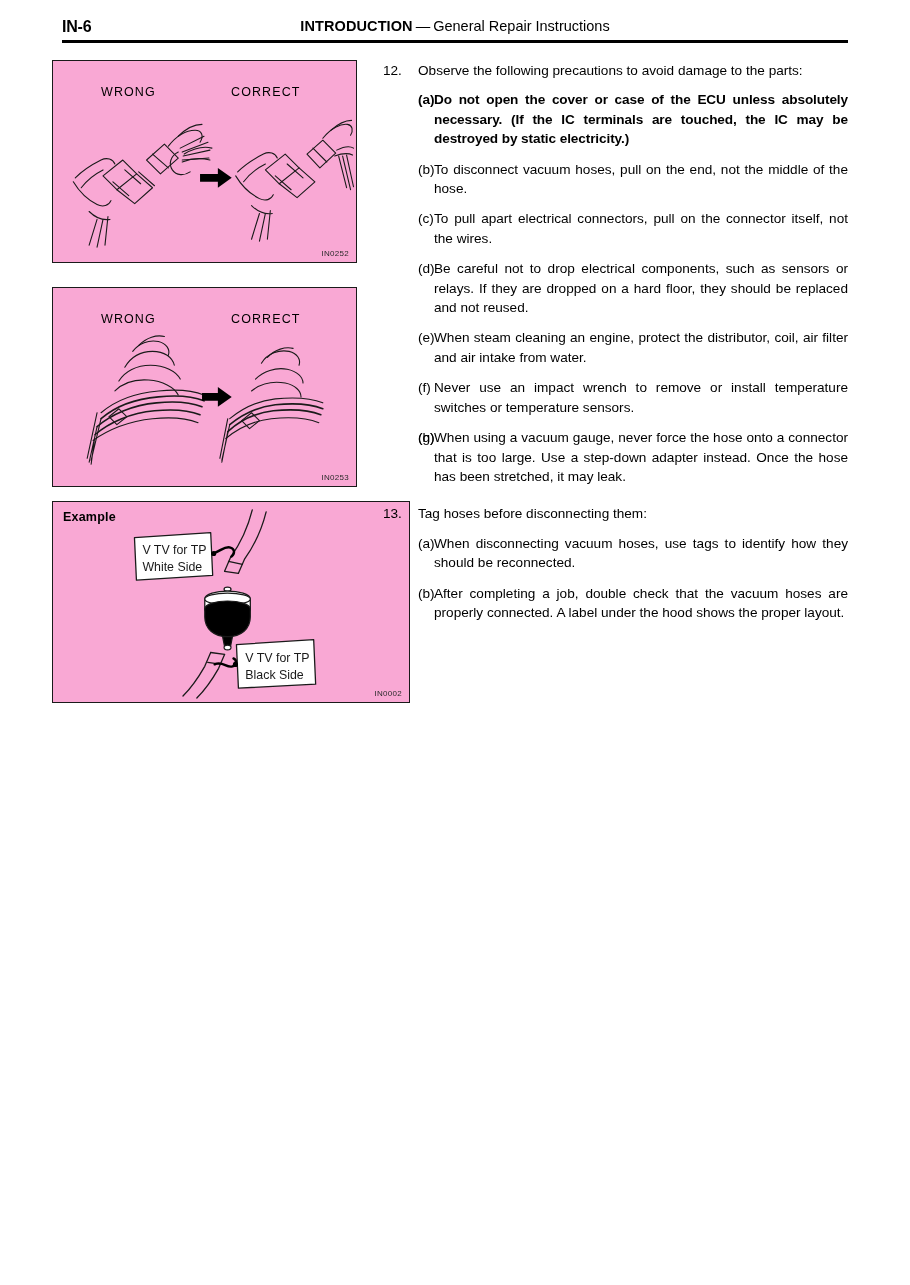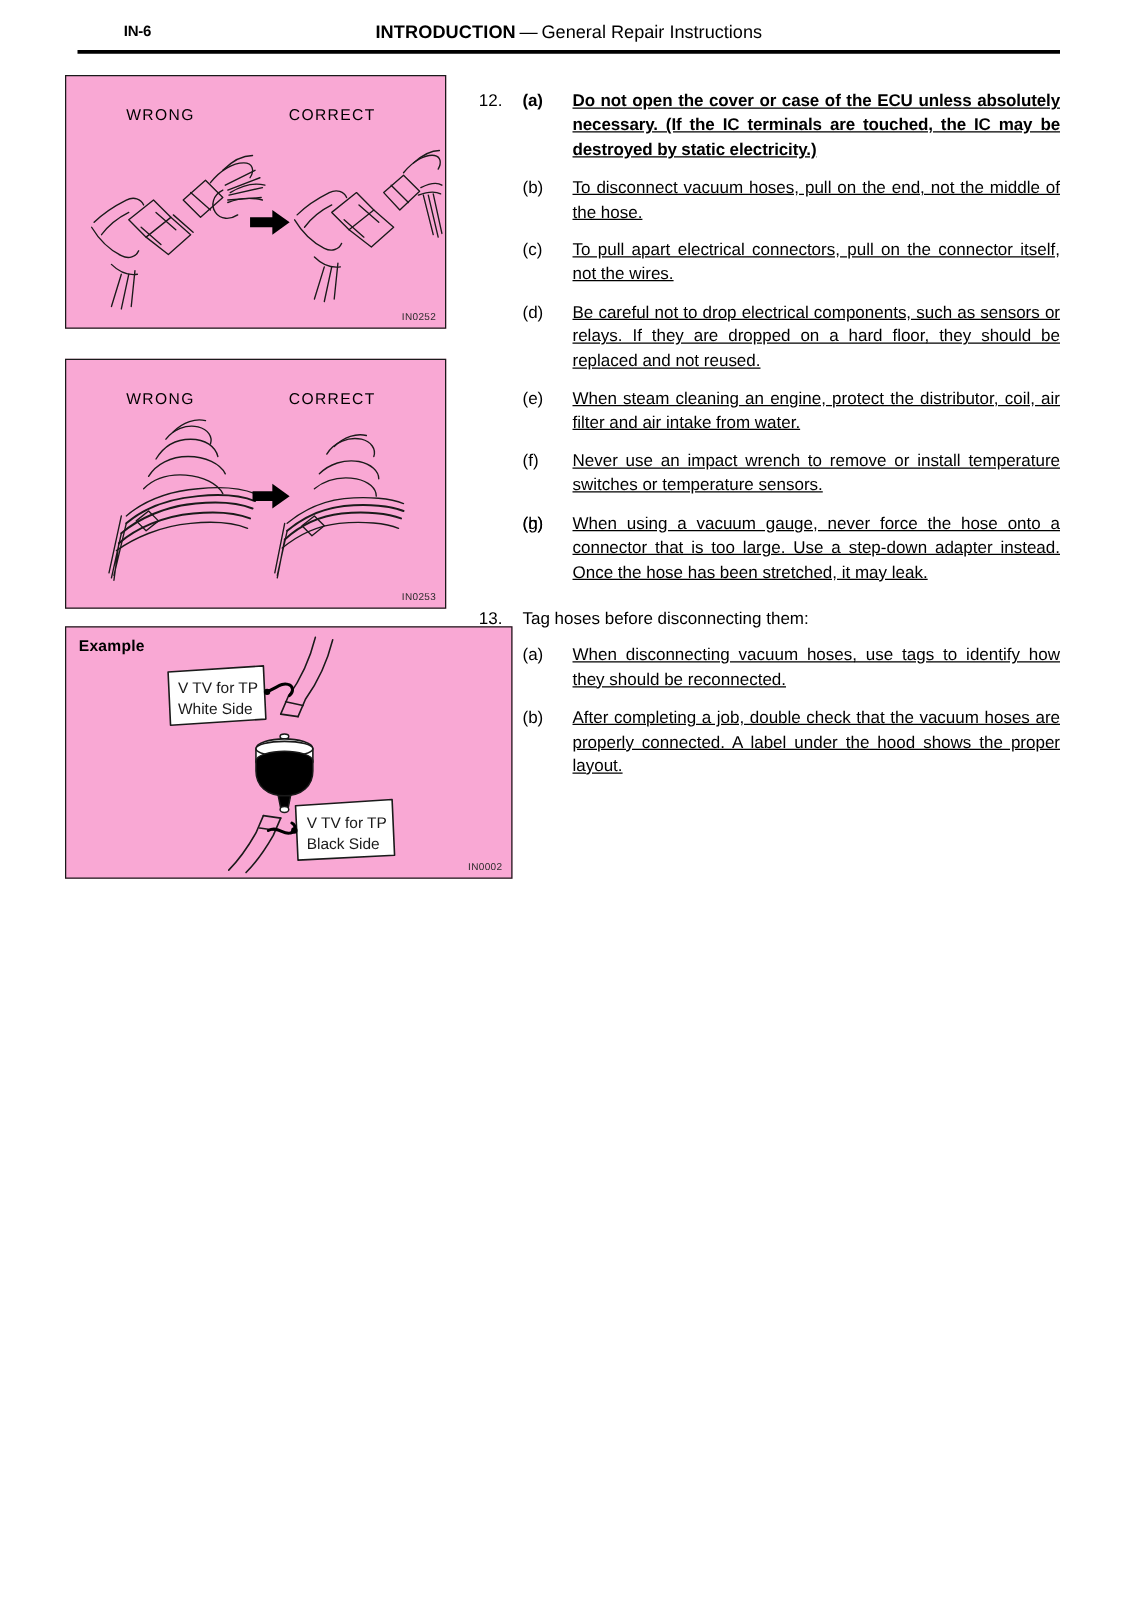--- a/index.html
+++ b/index.html
@@ -21,24 +21,23 @@
     position: absolute;
     left: 62px;
     top: 16px;
     width: 786px;
     height: 24px;
   }
   #page-number {
     position: absolute;
     left: 0;
     top: 2px;
-    font-size: 12px;
+    font-size: 16px;
     font-weight: bold;
     letter-spacing: -0.2px;
-    margin-left: 37px;
   }
   #header-title-wrap {
     position: absolute;
     left: 0;
     top: 1px;
     width: 786px;
     text-align: center;
     white-space: nowrap;
   }
   #header-title-main {
@@ -148,25 +147,24 @@
   }
   .sub-item > .sub-marker {
     position: absolute;
     left: 35px;
     top: 0;
     width: 34px;
     font-size: 13.6px;
     line-height: 19.4px;
   }
   .sub-item > .sub-body {
-    margin-left: 75px;
+    margin-left: 51px;
     font-size: 13.6px;
     line-height: 19.4px;
     text-align: justify;
-    text-decoration: underline;
   }
   .sub-item.bold > .sub-marker,
   .sub-item.bold > .sub-body {
     font-weight: bold;
     letter-spacing: -0.1px;
   }
   .last-line-flush {
     text-align-last: left;
   }
   #item-13 { margin-top: 18px; }
@@ -340,20 +338,21 @@
     </g>
   </svg>
 
   <div class="fig-id">IN0002</div>
 </div>
 
 <div id="instructions">
 
   <div class="num-item" id="item-12">
     <div class="num-marker">12.</div>
+    <div class="num-body last-line-flush">Observe the following precautions to avoid damage to the parts:</div>
 
     <div class="sub-list">
       <div class="sub-item bold">
         <div class="sub-marker">(a)</div>
         <div class="sub-body last-line-flush">Do not open the cover or case of the ECU unless absolutely necessary. (If the IC terminals are touched, the IC may be destroyed by static electricity.)</div>
       </div>
       <div class="sub-item">
         <div class="sub-marker">(b)</div>
         <div class="sub-body last-line-flush">To disconnect vacuum hoses, pull on the end, not the middle of the hose.</div>
       </div>

